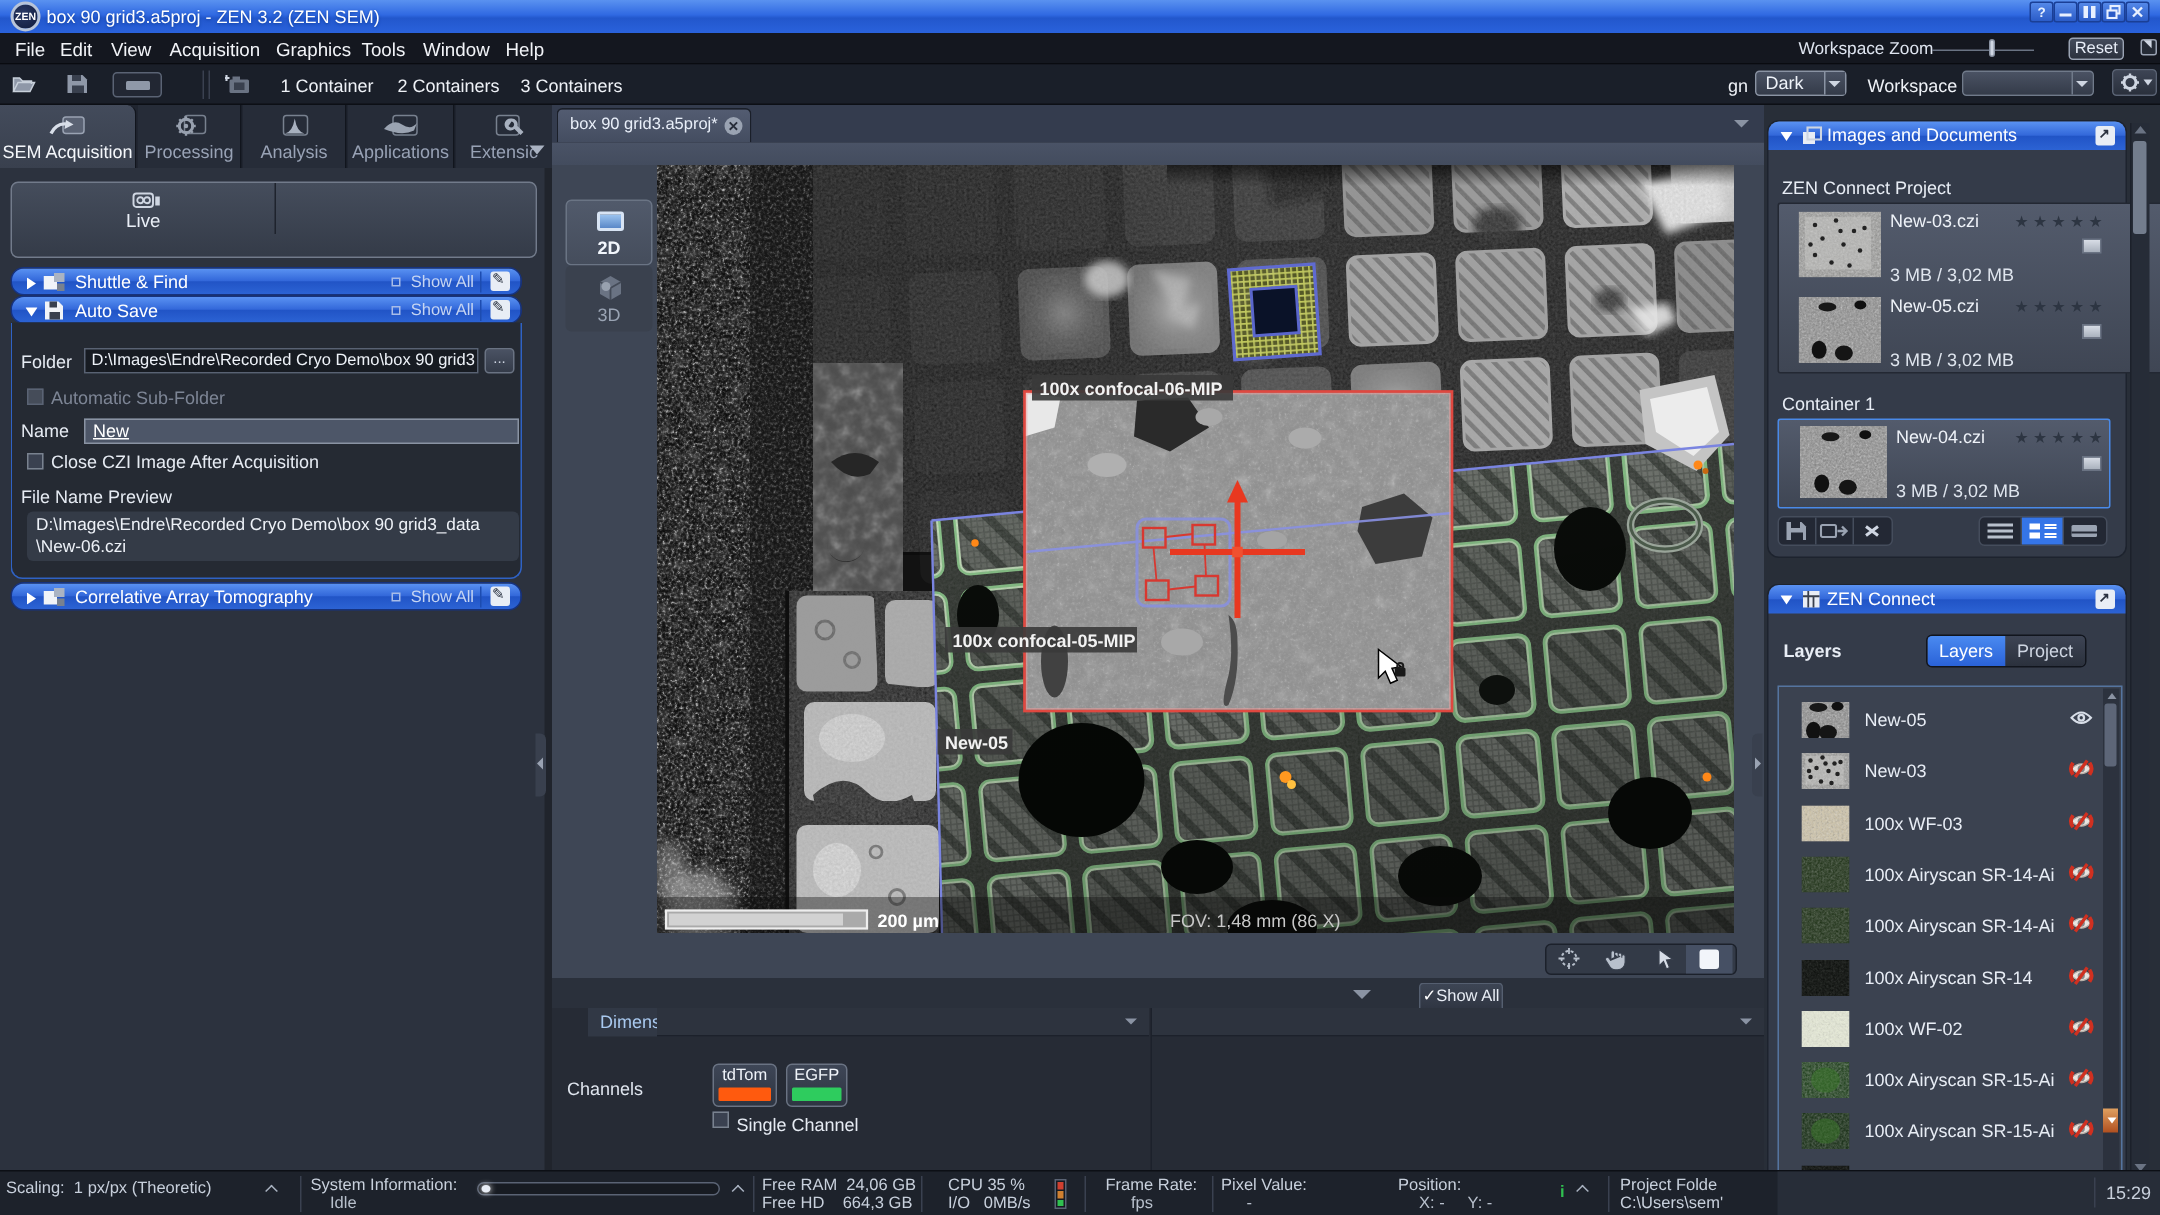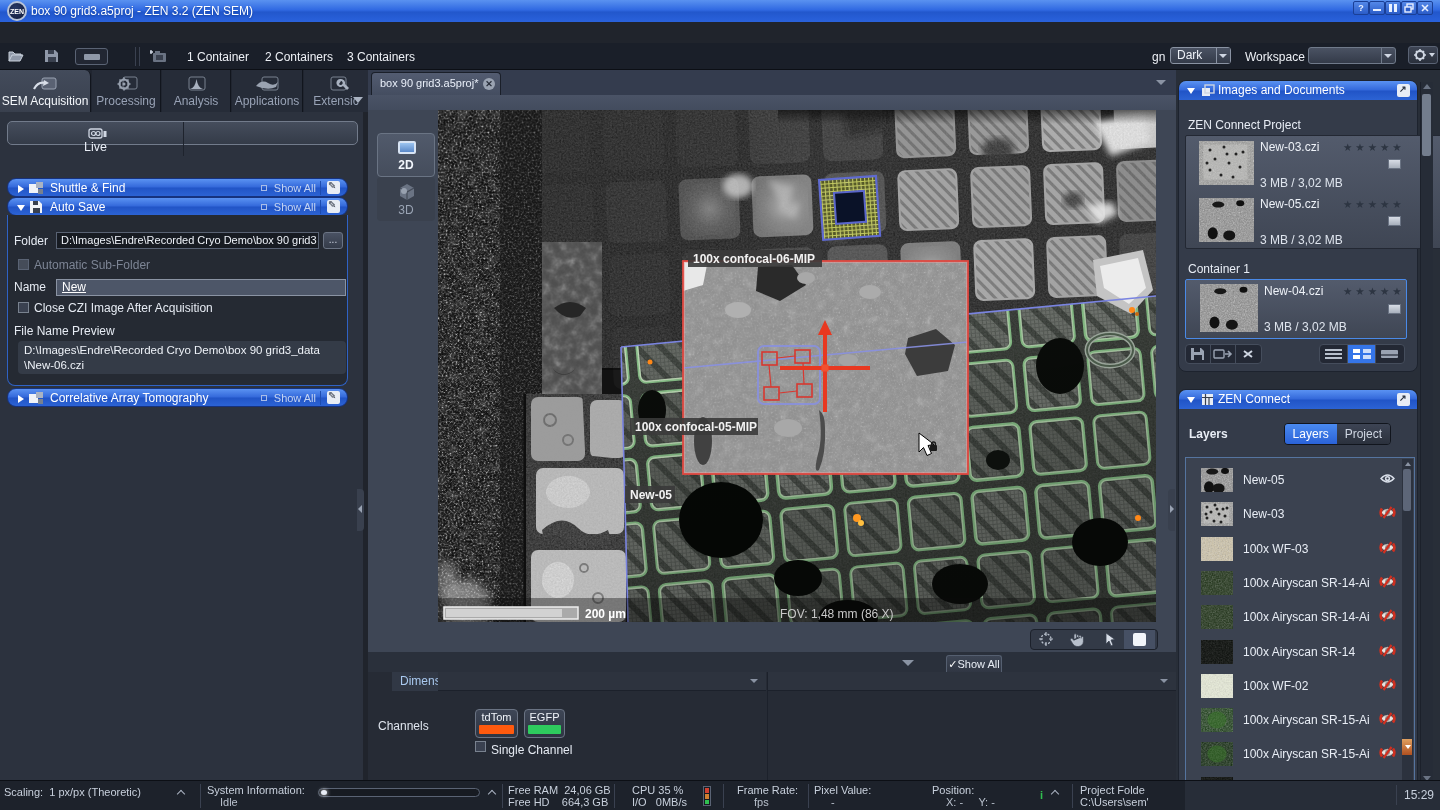--- a/index.html
+++ b/index.html
@@ -85,21 +85,21 @@
 #vdiv { position:absolute; left:399px; top:20px; width:1px; height:108px; background:#1c212b; }
 #chlabel { position:absolute; left:10px; top:67px; color:#dfe5ee; }
 .chbtn { position:absolute; top:57px; height:29px; background:linear-gradient(#3e4656,#2e3542); border:1px solid #6a7383; border-radius:4px; }
 .chbtn .nm { position:absolute; top:1px; width:100%; text-align:center; font-size:11px; color:#f0f4fa; }
 .chbtn .bar { position:absolute; left:3px; bottom:3px; right:3px; height:9px; border-radius:1px; }
 .cb { position:absolute; width:11px; height:11px; background:#3a4150; border:1px solid #79828f; }
 #singlech { position:absolute; left:123px; top:91px; color:#e6ebf3; }
 
 
 #leftpanel { position:absolute; left:0; top:112px; width:363px; height:668px; background:#2c323e; }
-#livesnap { position:absolute; left:7px; top:9px; width:351px; height:24px; border:1px solid #727b8b; border-radius:5px; background:linear-gradient(#454d5c,#343b48); }
+#livesnap { position:absolute; left:7px; top:9px; width:351px; height:51px; border:1px solid #727b8b; border-radius:5px; background:linear-gradient(#454d5c,#343b48); }
 #livesnap .half { position:absolute; top:0; width:175px; height:34px; }
 #livesnap .divider { position:absolute; left:175px; top:0; width:1px; height:34px; background:#1e232d; }
 #livesnap .lbl { position:absolute; bottom:2px; width:100%; text-align:center; font-size:12.5px; color:#eaeff7; }
 .bluehdr { position:absolute; left:7px; width:341px; height:19px; border-radius:9px;
   background:linear-gradient(#5a92f2 0%, #3368da 48%, #2154c6 52%, #2c63d4 100%); border:1px solid #16327e; }
 .bluehdr .arr { position:absolute; left:9px; top:6px; }
 .bluehdr .ttl { position:absolute; left:42px; top:2px; font-size:12px; color:#ffffff; }
 .bluehdr .sa { position:absolute; right:31px; top:3px; font-size:11px; color:#c6d5f2; }
 .bluehdr .sabox { position:absolute; right:80px; top:6px; width:6px; height:6px; border:1px solid #a8bce8; }
 .bluehdr .sep { position:absolute; right:26px; top:2px; width:1px; height:14px; background:#1d4cb0; }
@@ -177,20 +177,35 @@
     <div class="winbtn"><svg width="14" height="12">
             <rect x="5" y="2" width="6" height="5" fill="none" stroke="#e8f0ff" stroke-width="1.4"></rect>
             <rect x="3" y="5" width="6" height="5" fill="#2b5cc8" stroke="#e8f0ff" stroke-width="1.4"></rect>
           </svg></div>
     <div class="winbtn"><svg width="14" height="12">
             <path d="M4 3 l6 6 M10 3 l-6 6" stroke="#e8f0ff" stroke-width="1.6"></path>
           </svg></div>
   </div>
 </div>
 
+<div id="menubar">
+  <div class="menuitem" style="left:10px">File</div>
+  <div class="menuitem" style="left:40px">Edit</div>
+  <div class="menuitem" style="left:74px">View</div>
+  <div class="menuitem" style="left:113px">Acquisition</div>
+  <div class="menuitem" style="left:184px">Graphics</div>
+  <div class="menuitem" style="left:241px">Tools</div>
+  <div class="menuitem" style="left:282px">Window</div>
+  <div class="menuitem" style="left:337px">Help</div>
+  <div id="wszoom">Workspace Zoom</div>
+  <div id="wsslider"></div>
+  <div id="wsthumb"></div>
+  <div id="resetbtn">Reset</div>
+  <div id="dockico"></div>
+</div>
 
 <div id="toolbar">
   <svg class="abs" style="left:8px;top:6px" width="17" height="14">
         <path d="M1 12 V3 h4 l2 2 h6 v2 M1 12 l3-6 h11 l-3 6 z" fill="#8f98a8" stroke="#c8d0da" stroke-width="1"></path>
       </svg>
   <svg class="abs" style="left:44px;top:6px" width="15" height="14">
         <path d="M1 1 h10 l3 3 v9 h-13 z" fill="#8f98a8"></path>
         <rect x="4" y="8" width="8" height="5" fill="#39404e"></rect>
         <rect x="4" y="1" width="6" height="4" fill="#39404e"></rect>
       </svg>

